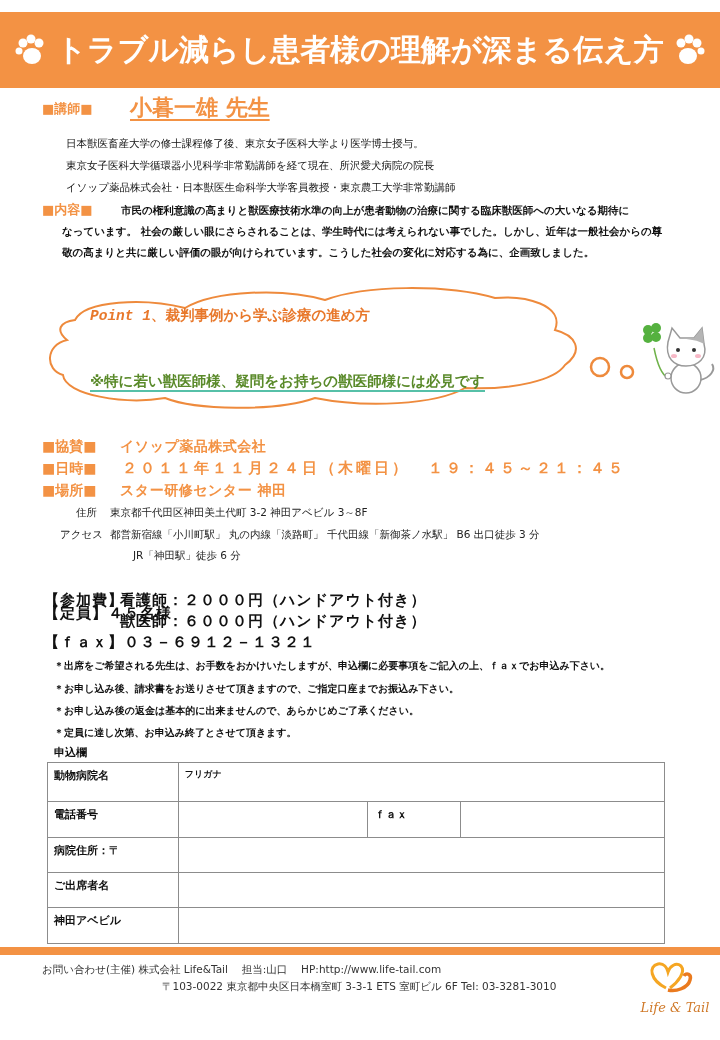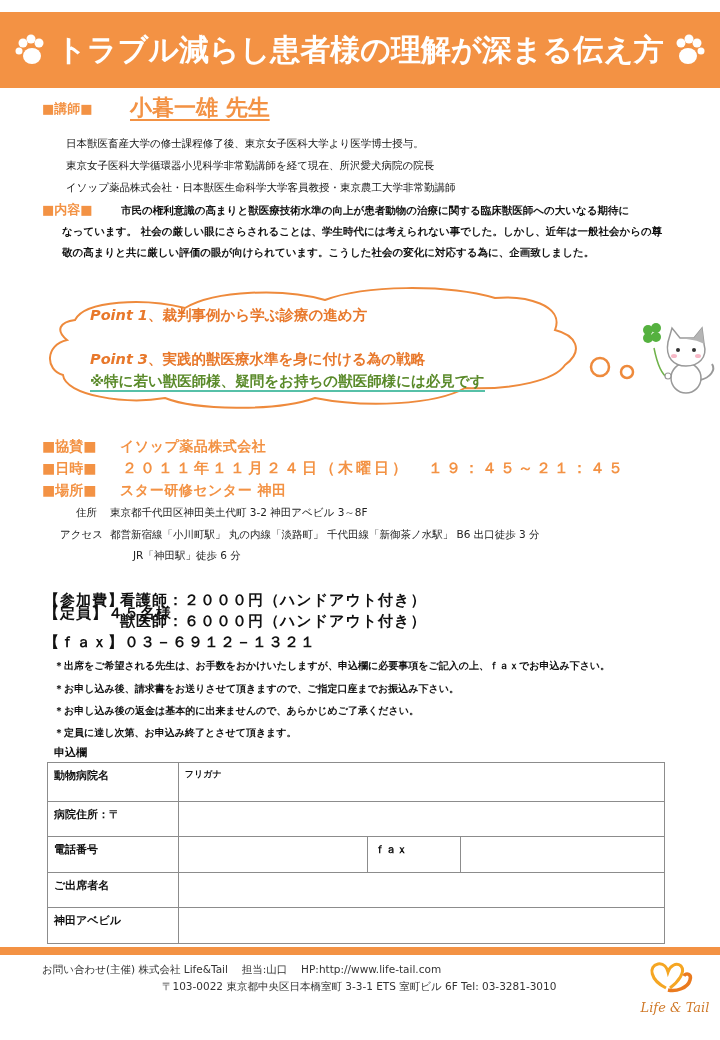--- a/index.html
+++ b/index.html
@@ -27,21 +27,21 @@
   }
   .bio { font-size: 10.5px; font-weight: normal; color: #111; }
   .content-lbl { font-size: 13px; font-weight: bold; color: #f39244; }
   .body-text { font-size: 10.5px; font-weight: bold; color: #111; }
 
   .cloud-wrap { position: absolute; left: 45px; top: 280px; width: 600px; height: 140px; }
   .cloud-wrap svg { position: absolute; left: 0; top: 0; }
   .point {
     position: absolute; font-size: 14.5px; font-weight: bold; color: #e8782b; white-space: nowrap;
   }
-  .point .pt { font-style: italic; }
+  .point .pt { font-style: italic; font-family: Liberation Mono, monospace; }
   .note-green {
     position: absolute; font-size: 14.5px; font-weight: bold; color: #5a8a2a; white-space: nowrap;
     border-bottom: 2px solid #56c0a8; line-height: 18px;
   }
 
   .info-lbl { font-size: 14px; font-weight: bold; color: #f39244; }
   .info-val { font-size: 14px; font-weight: bold; color: #f39244; letter-spacing: 0.5px; }
   .info-date { font-size: 15px; font-weight: bold; color: #f39244; letter-spacing: 3px; }
 
   .addr { font-size: 10.5px; color: #222; }
@@ -111,23 +111,20 @@
   <svg width="600" height="140" viewBox="0 0 600 140">
     <g fill="none" stroke="#ee8a3c" stroke-width="2">
       <path d="M30 40 C 40 20, 100 18, 140 28 C 170 10, 240 8, 280 20 C 320 5, 400 4, 450 18 C 480 15, 520 25, 510 50 C 530 55, 540 70, 520 85 C 510 100, 470 110, 420 108 C 390 125, 320 128, 270 118 C 230 132, 150 130, 120 118 C 80 125, 20 115, 18 95 C 0 90, 0 65, 22 60 C 10 50, 15 42, 30 40 Z"></path>
     </g>
     <circle cx="555" cy="87" r="9" fill="none" stroke="#ee8a3c" stroke-width="2.5"></circle>
     <circle cx="582" cy="92" r="6" fill="none" stroke="#ee8a3c" stroke-width="2.5"></circle>
   </svg>
   <div class="point" style="left:45px; top:26px;">
     <span class="pt">Point 1</span><span>、裁判事例から学ぶ診療の進め方</span>
   </div>
-  <div class="point" style="left:45px; top:70px;">
-    <span class="pt">Point 3</span><span>、実践的獣医療水準を身に付ける為の戦略</span>
-  </div>
   <div class="note-green" style="left:45px; top:92px;">※特に若い獣医師様、疑問をお持ちの獣医師様には必見です</div>
 </div>
 
 <div class="abs" style="left:638px; top:318px; width:82px; height:80px;">
   <svg width="82" height="80" viewBox="0 0 82 80">
     <path d="M16 30 C 20 50, 26 58, 30 60" fill="none" stroke="#6fb24a" stroke-width="1.5"></path>
     <circle cx="10" cy="12" r="5" fill="#55b13f"></circle>
       <circle cx="18" cy="10" r="5" fill="#55b13f"></circle>
     <circle cx="10" cy="20" r="5" fill="#55b13f"></circle>
       <circle cx="18" cy="19" r="5" fill="#55b13f"></circle>
@@ -173,29 +170,29 @@
     <col style="width:131px">
       <col style="width:190px">
       <col style="width:93px">
       <col style="width:204px">
   </colgroup>
   <tbody>
       <tr style="height:39px;">
     <td>動物病院名</td>
     <td colspan="3" class="sub"><span>フリガナ</span></td>
   </tr>
-  <tr style="height:35px;">
-    <td>病院住所：〒</td>
-    <td colspan="3"></td>
-  </tr>
   <tr style="height:36px;">
     <td>電話番号</td>
     <td></td>
     <td>ｆａｘ</td>
     <td></td>
+  </tr>
+  <tr style="height:35px;">
+    <td>病院住所：〒</td>
+    <td colspan="3"></td>
   </tr>
   <tr style="height:35px;">
     <td>ご出席者名</td>
     <td colspan="3"></td>
   </tr>
   <tr style="height:36px;">
     <td>神田アベビル</td>
     <td colspan="3"></td>
   </tr>
 </tbody>

